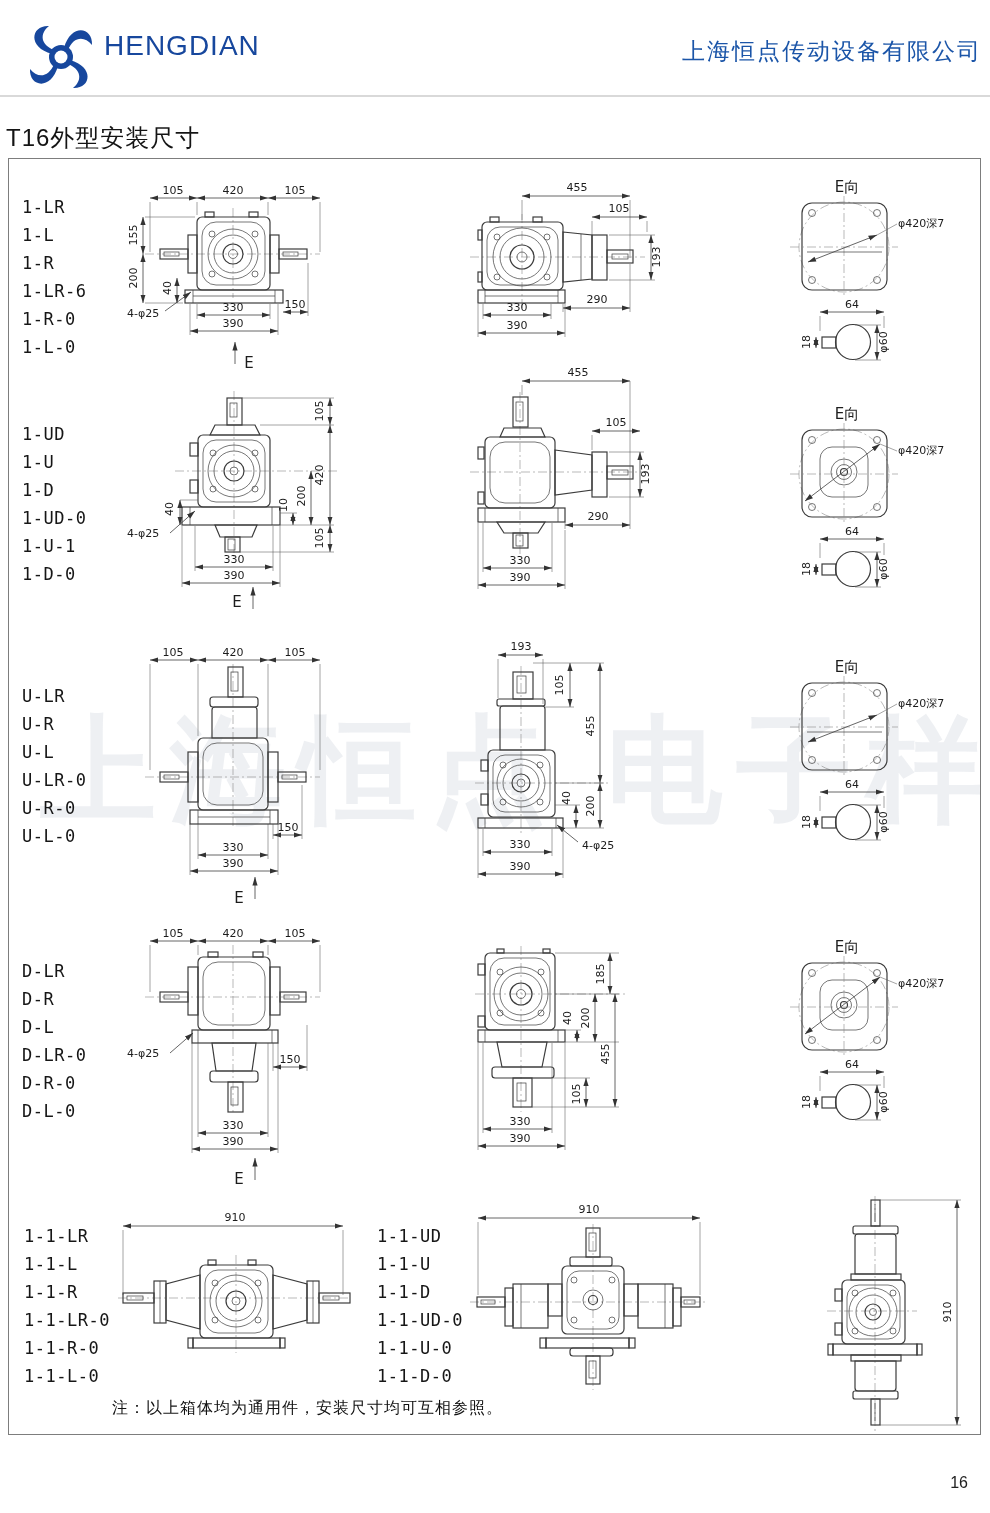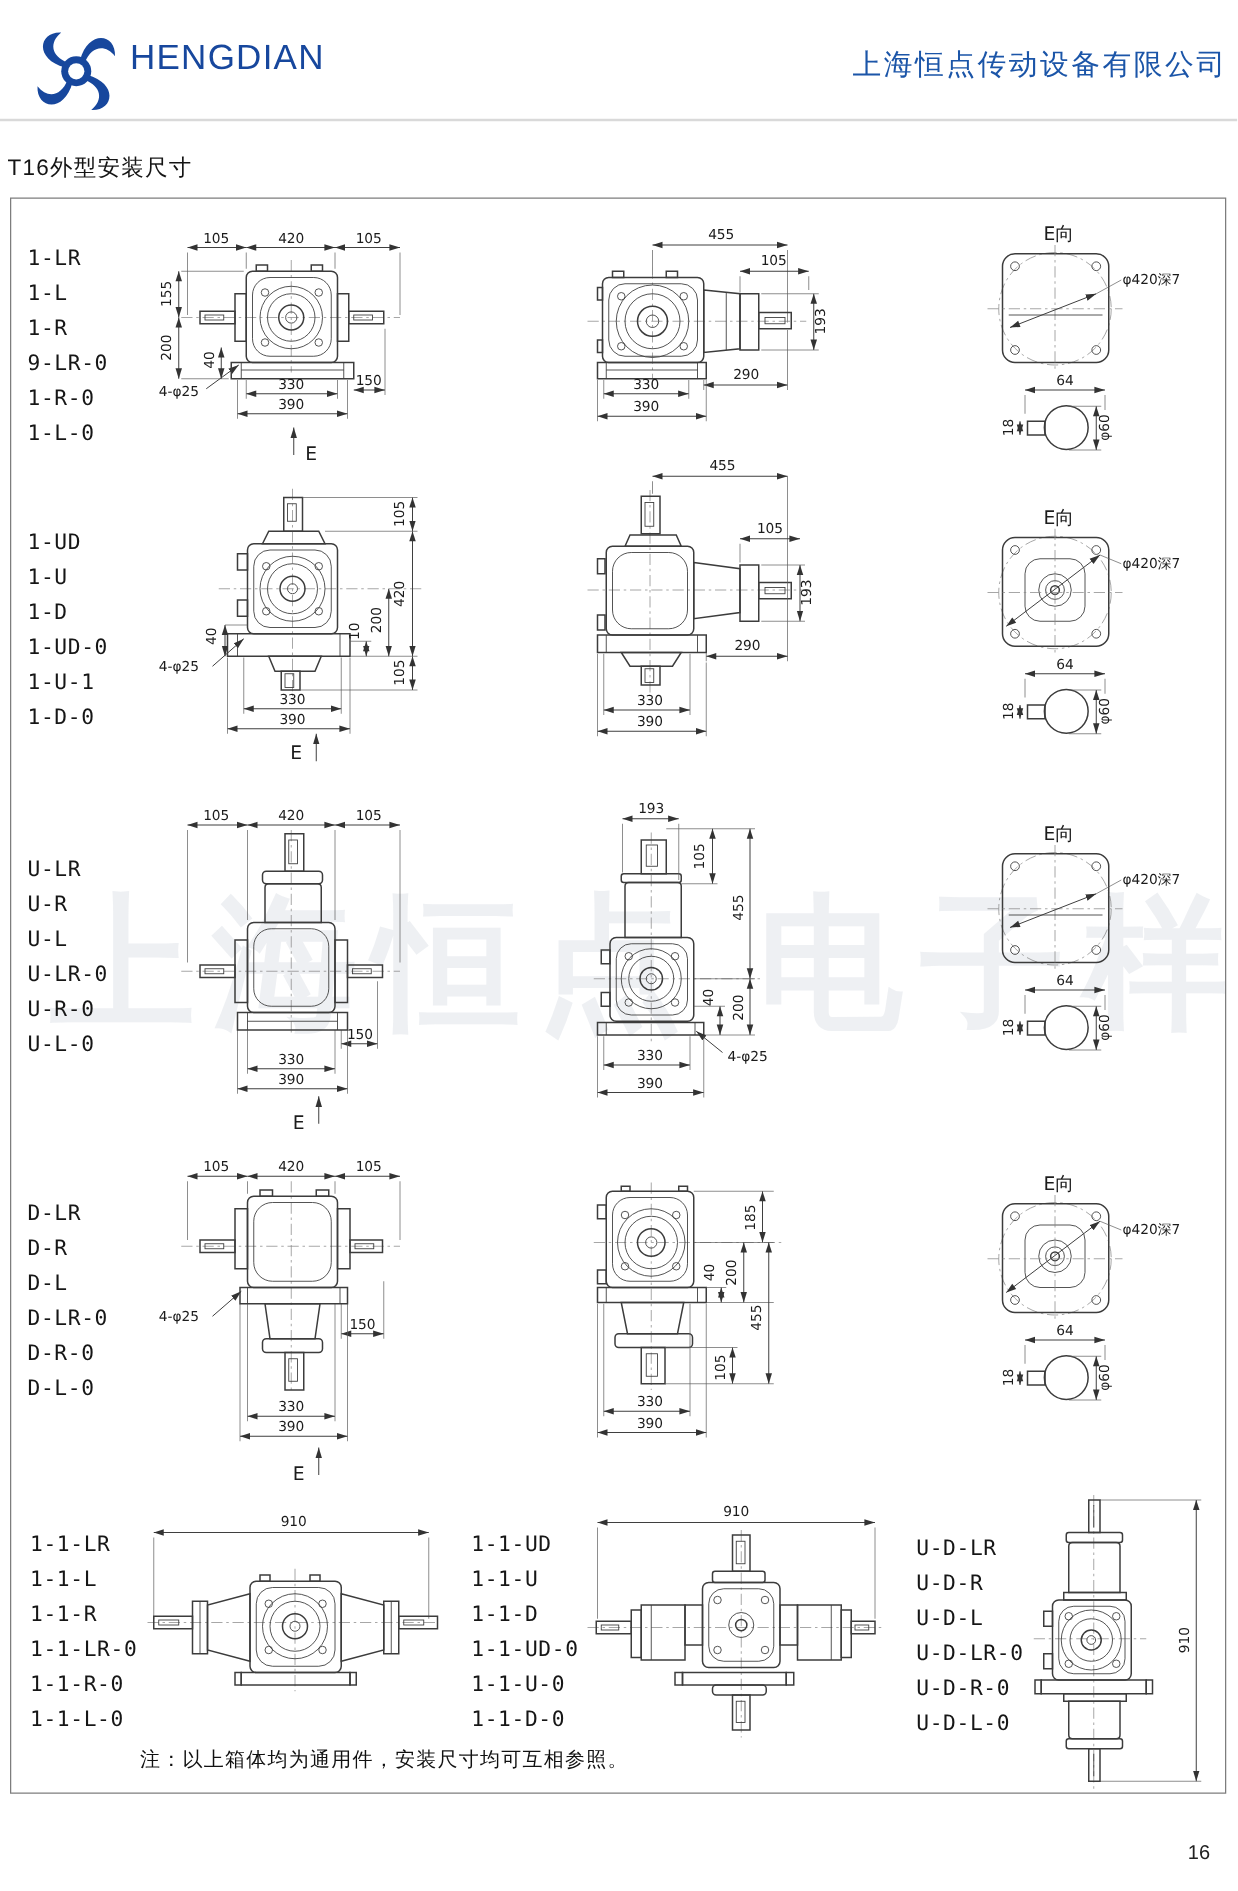--- a/index.html
+++ b/index.html
@@ -2,21 +2,21 @@
 <html><head>
 <meta charset="utf-8">
 <style>
   * {margin:0; padding:0; box-sizing:border-box}
   html,body {background:#fff}
   body {width:990px; height:1513px; font-family:"Liberation Sans", sans-serif}
   .sheet {position:relative; width:990px; height:1513px; background:#ffffff; overflow:hidden}
   .hdr-brand {position:absolute; left:104px; top:30px; font-size:28px; color:#17479d; letter-spacing:1px}
   .hdr-company {position:absolute; right:8px; top:36px; font-size:23px; font-weight:normal; color:#1b55a8; letter-spacing:2px}
   .hdr-rule {position:absolute; left:0; top:95px; width:990px; height:2px; background:#d9d9d9}
-  .page-title {position:absolute; left:6px; top:122px; font-size:18px; color:#141414; letter-spacing:1px}
+  .page-title {position:absolute; left:6px; top:122px; font-size:24px; color:#141414; letter-spacing:1px}
   .frame {position:absolute; left:8px; top:158px; width:973px; height:1277px; border:1px solid #7d7d7d; background:#fff}
   .models {position:absolute; font-family:"DejaVu Sans Mono", monospace; font-size:17px; color:#161616; letter-spacing:0.5px}
   .models div {height:28px; line-height:28px; white-space:pre}
   .note {position:absolute; left:112px; top:1398px; font-size:16px; color:#111; letter-spacing:1px}
   .pageno {position:absolute; right:22px; top:1474px; font-size:16px; color:#222}
   .wm {position:absolute; left:40px; top:693px; font-size:116px; font-weight:bold;
        color:rgba(125,140,160,0.13); letter-spacing:14px; white-space:nowrap; pointer-events:none}
   svg {position:absolute; overflow:visible}
   .bo {fill:none; stroke:#3c3c3c; stroke-width:1.2}
   .bt {fill:none; stroke:#3c3c3c; stroke-width:0.7}
@@ -56,21 +56,21 @@
   <div class="hdr-company">上海恒点传动设备有限公司</div>
   <div class="hdr-rule"></div>
   <div class="page-title">T16外型安装尺寸</div>
   <div class="frame"></div>
   <div class="wm">上海恒点 电子样本</div>
 
   <div class="models" style="left:22px;top:193px">
     <div>1-LR</div>
     <div>1-L</div>
     <div>1-R</div>
-    <div>9-LR-0</div>
+    <div>1-LR-6</div>
     <div>1-R-0</div>
     <div>1-L-0</div>
   </div>
 
   <svg style="left:125px;top:168px" width="250" height="205" viewBox="0 0 250 205">
     <g>
       <line class="dl" x1="25" y1="30" x2="72" y2="30" marker-start="url(#as)" marker-end="url(#ae)"></line>
       <line class="dl" x1="72" y1="30" x2="143" y2="30" marker-start="url(#as)" marker-end="url(#ae)"></line>
       <line class="dl" x1="143" y1="30" x2="195" y2="30" marker-start="url(#as)" marker-end="url(#ae)"></line>
       <line class="xl" x1="25" y1="34" x2="25" y2="84"></line>
@@ -754,28 +754,20 @@
         <rect class="bt" x="229" y="100" width="11" height="4"></rect>
       <rect class="bo" x="91" y="138" width="83" height="10"></rect>
       <rect class="bo" x="85" y="138" width="6" height="10"></rect>
         <rect class="bo" x="174" y="138" width="6" height="10"></rect>
       <rect class="bo" x="115" y="148" width="43" height="8" rx="3"></rect>
       <rect class="bo" x="131" y="156" width="14" height="28"></rect>
         <rect class="bt" x="134" y="161" width="7" height="17"></rect>
     </g>
   </svg>
 
-  <div class="models" style="left:733px;top:1225px">
-    <div>U-D-LR</div>
-    <div>U-D-R</div>
-    <div>U-D-L</div>
-    <div>U-D-LR-0</div>
-    <div>U-D-R-0</div>
-    <div>U-D-L-0</div>
-  </div>
 
   <svg style="left:805px;top:1192px" width="175" height="245" viewBox="0 0 175 245">
     <line class="dl" x1="152" y1="8" x2="152" y2="233" marker-start="url(#as)" marker-end="url(#ae)"></line>
     <line class="xl" x1="75" y1="8" x2="156" y2="8"></line>
       <line class="xl" x1="75" y1="233" x2="156" y2="233"></line>
     <text transform="translate(146,120) rotate(-90)">910</text>
     <g>
       <line class="cc" x1="70" y1="4" x2="70" y2="240"></line>
         <line class="cc" x1="22" y1="119" x2="112" y2="119"></line>
       <rect class="bo" x="66" y="8" width="9" height="26"></rect>

